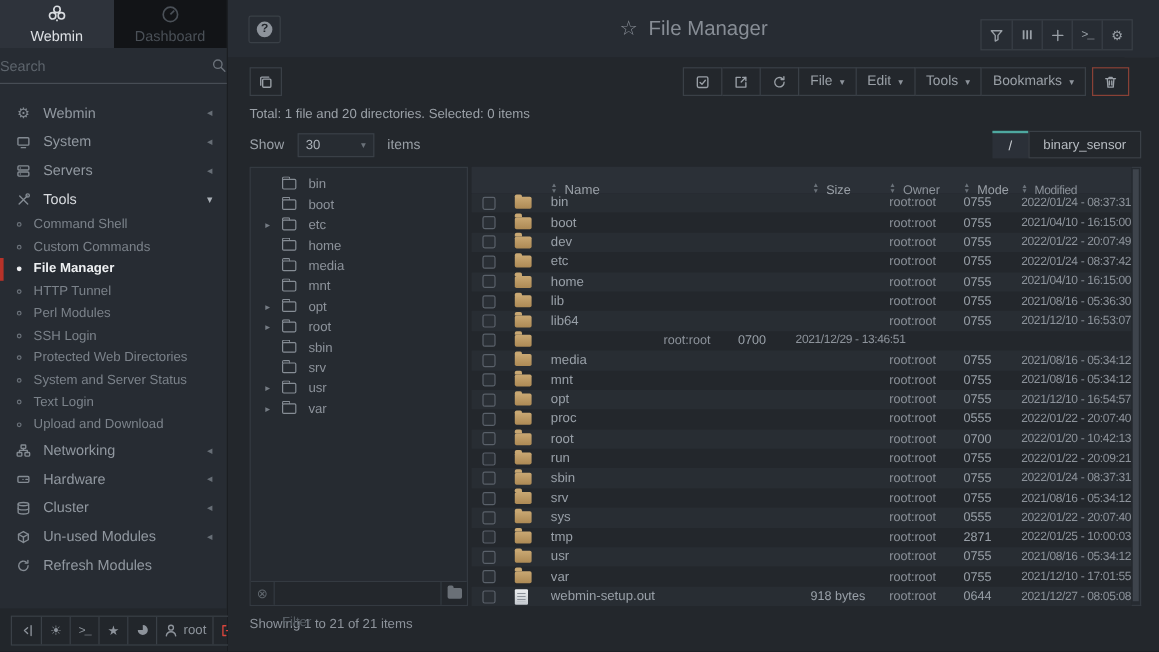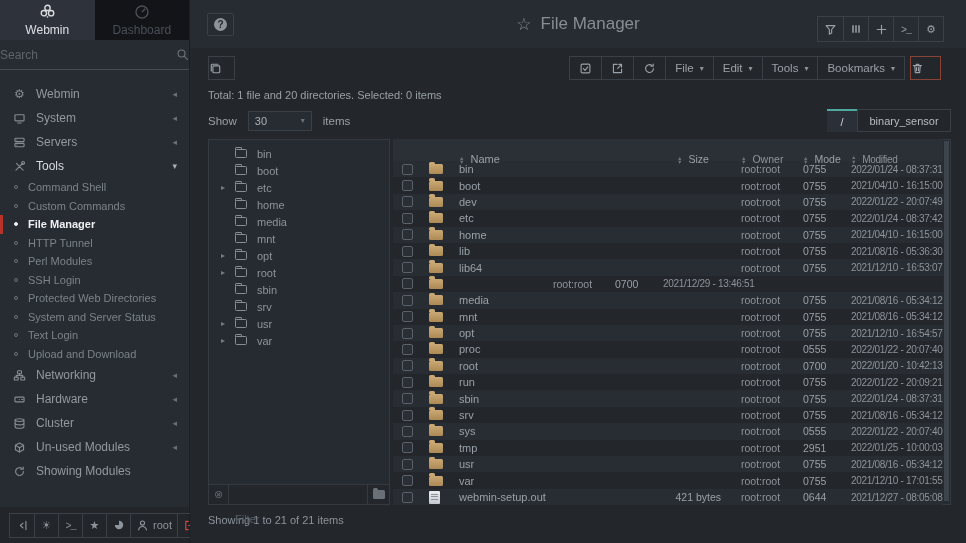--- a/index.html
+++ b/index.html
@@ -43,21 +43,21 @@
   .title-wrap .star { font-size:17px; pointer-events:auto; cursor:pointer; }
   .title-wrap .ttl { font-size:17px; }
   .top-actions { position:absolute; right:22px; top:16px; display:flex; border:1px solid #3a4047; }
   .top-actions button { width:25px; height:24px; background:transparent; border:none; border-left:1px solid #3a4047; color:#9aa0a7; display:flex; align-items:center; justify-content:center; font-size:11px; cursor:pointer; font-family:inherit; }
   .top-actions button:first-child { border-left:none; }
   .bell { position:absolute; right:3px; top:48px; width:26px; height:19px; background:#2e333b; border-radius:0 0 3px 3px; display:flex; align-items:center; justify-content:center; color:#c6cbd1; cursor:pointer; }
 
   
   .content { position:absolute; left:190px; top:48px; width:776px; height:495px; background:#23272c; }
   .ctl-row { display:flex; align-items:center; padding:8px 25px 0 18px; }
-  .btn { height:24px; border:1px solid #3a4047; background:transparent; color:#9aa0a7; display:flex; align-items:center; font-size:11.5px; cursor:pointer; font-family:inherit; }
+  .btn { height:24px; border:1px solid #3a4047; background:transparent; color:#9aa0a7; display:flex; align-items:center; justify-content:center; font-size:11.5px; cursor:pointer; font-family:inherit; }
   .copy-btn { width:27px; }
   .btn-group { display:flex; margin-left:auto; }
   .btn-group .btn { border-left:none; min-width:30px; padding:0 9px; }
   .btn-group .btn:first-child { border-left:1px solid #3a4047; }
   .btn .caret { font-size:8px; margin-left:6px; color:#8d939b; }
   .trash-btn { width:31px; margin-left:5px; border-color:#8a4136; color:#9aa0a7; }
   .meta-row { padding:9px 18px 0; font-size:11px; color:#9aa0a7; }
   .show-row { display:flex; align-items:center; padding:8px 15px 0 18px; font-size:11.5px; color:#9aa0a7; }
   .select-box { width:64px; height:20px; border:1px solid #3a4047; background:#272c32; margin:0 11px; display:flex; align-items:center; padding:0 6px; cursor:pointer; color:#aab0b7; font-size:11px; }
   .select-box .caret { margin-left:auto; font-size:8px; color:#6b727a; }
@@ -76,21 +76,21 @@
   .tree-filter { position:absolute; left:0; right:0; bottom:0; height:20px; border-top:1px solid #343a41; background:#23272c; display:flex; align-items:center; font-size:11px; }
   .tf-clear { width:20px; display:flex; align-items:center; justify-content:center; color:#5f666d; border-right:1px solid #343a41; height:100%; cursor:pointer; font-size:11px; }
   .tree-filter input { flex:1; background:transparent; border:none; outline:none; color:#aab0b7; font-size:11px; padding:0 6px; min-width:0; font-family:inherit;margin-top:48px; }
   .tree-filter input::placeholder { color:#565d64; }
   .tf-folder { width:22px; height:100%; border-left:1px solid #343a41; display:flex; align-items:center; justify-content:center; cursor:pointer; }
   .fold-g { width:12px; height:9px; background:#6a7077; border-radius:1.5px; position:relative; }
   .fold-g::before { content:""; position:absolute; top:-2.5px; left:0; width:5px; height:3px; background:#6a7077; border-radius:1.5px 1.5px 0 0; }
 
   .tbl { flex:1; margin-left:3px; min-width:0; }
   .tbl-head { display:flex; align-items:center; height:22px; background:#2b3037; color:#9aa0a7; font-size:11px; }
-  .hc { display:flex; align-items:flex-end; gap:6px;margin-top:18px; }
+  .hc { display:flex; align-items:flex-start; gap:6px;margin-top:18px; }
   .sort { display:inline-flex; flex-direction:column; font-size:5.5px; line-height:4.6px; color:#6b727a; }
   .c-cb { width:28px; display:flex; justify-content:center; flex:none; }
   .c-ic { width:38px; display:flex; justify-content:flex-start; padding-left:8px; flex:none; }
   .c-name { width:188px; flex:none; overflow:hidden; white-space:nowrap; }
   .c-size { width:86px; flex:none; text-align:right; padding-right:12px; font-size:10.5px; }
   .c-owner { width:58px; flex:none; padding-left:8px; font-size:10.5px; color:#8d939b; }
   .c-mode { width:52px; flex:none; padding-left:12px; font-size:10.5px; }
   .c-mod { flex:1; padding-left:8px; font-size:10px; letter-spacing:-0.3px; color:#8d939b; white-space:nowrap; overflow:hidden; }
   .tbl-body { }
   .tbl-row { display:flex; align-items:center; height:16.4px; color:#99a0a8; font-size:11px; }
@@ -264,21 +264,21 @@
     <span class="lbl">Un-used Modules</span>
     <span class="chev">◂</span>
   </div>
         <div class="msec">
     <span class="ic">
             <svg width="13" height="13" viewBox="0 0 16 16" fill="none" stroke="currentColor" stroke-width="1.4" stroke-linecap="round" stroke-linejoin="round">
               <path d="M12.8 8A4.8 4.8 0 1 1 11 4.3"></path>
               <path d="M12.6 2.4v2.8H9.8"></path>
             </svg>
           </span>
-    <span class="lbl">Showing Modules</span>
+    <span class="lbl">Refresh Modules</span>
     <span class="chev"></span>
   </div>
       </nav>
     <div class="side-footer">
       <div class="sf-group" id="sf-group">
           <button>
             <span>
               <svg width="13" height="13" viewBox="0 0 16 16" fill="none" stroke="currentColor" stroke-width="1.4" stroke-linecap="round" stroke-linejoin="round">
                 <path d="M12.2 3v10"></path>
                 <path d="M8.6 5L5.4 8l3.2 3"></path>
@@ -783,21 +783,21 @@
             <div class="tbl-row">
     <span class="c-cb">
                 <span class="cb"></span>
               </span>
     <span class="c-ic">
                 <span class="fold"></span>
               </span>
     <span class="c-name">tmp</span>
     <span class="c-size"></span>
     <span class="c-owner">root:root</span>
-    <span class="c-mode">2951</span>
+    <span class="c-mode">2871</span>
     <span class="c-mod">2022/01/25 - 10:00:03</span>
   </div>
             <div class="tbl-row">
     <span class="c-cb">
                 <span class="cb"></span>
               </span>
     <span class="c-ic">
                 <span class="fold"></span>
               </span>
     <span class="c-name">usr</span>
@@ -820,21 +820,21 @@
     <span class="c-mod">2021/12/10 - 17:01:55</span>
   </div>
             <div class="tbl-row">
     <span class="c-cb">
                 <span class="cb"></span>
               </span>
     <span class="c-ic">
                 <span class="file-doc"></span>
               </span>
     <span class="c-name">webmin-setup.out</span>
-    <span class="c-size">421 bytes</span>
+    <span class="c-size">918 bytes</span>
     <span class="c-owner">root:root</span>
     <span class="c-mode">0644</span>
     <span class="c-mod">2021/12/27 - 08:05:08</span>
   </div>
           </div>
       </div>
 
       <div class="vscroll">
           <div class="thumb"></div>
         </div>

